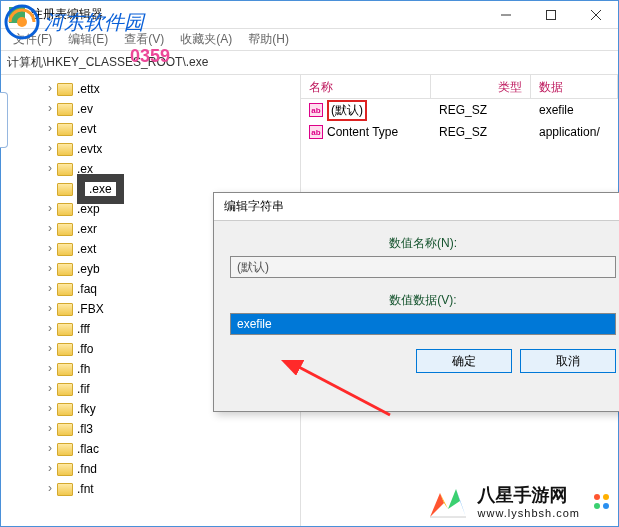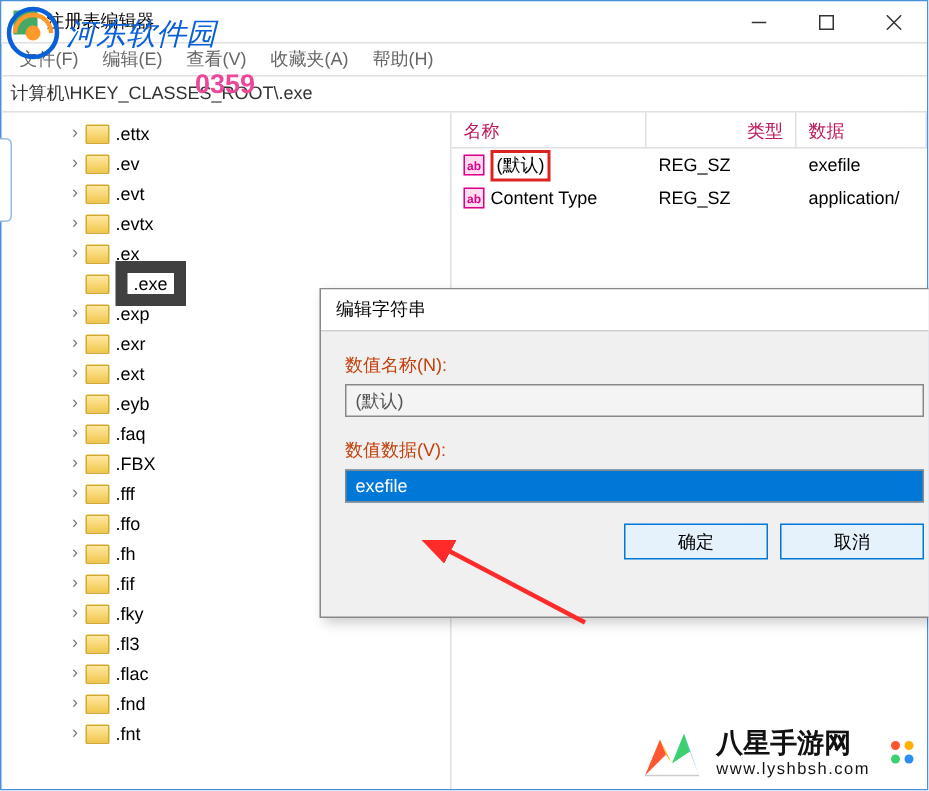--- a/index.html
+++ b/index.html
@@ -27,21 +27,21 @@
 .col-name { width: 130px; } .col-type { width: 100px; text-align: right; } .col-data { flex: 1; }
 .listrow { height: 22px; display: flex; align-items: center; }
 .listrow .cell { padding: 2px 8px; display: flex; align-items: center; gap: 4px; }
 .listrow .reg-icon { width: 14px; height: 14px; border: 1px solid #d08; background: #fde; display: inline-flex; align-items: center; justify-content: center; font-size: 8px; color: #d08; font-weight: bold; }
 .listrow .reg-icon::before { content: "ab"; }
 .listrow.selected .cell-name-inner { border: 2px solid #d22; padding: 0 2px; }
 
 .dialog { position: absolute; left: 213px; top: 192px; width: 420px; height: 220px; background: #f0f0f0; border: 1px solid #888; box-shadow: 3px 3px 8px rgba(0,0,0,0.2); display: flex; flex-direction: column; }
 .dialog-title { height: 28px; background: #fff; border-bottom: 1px solid #ccc; display: flex; align-items: center; padding-left: 10px; }
 .dialog-body { flex: 1; padding: 14px 16px; display: flex; flex-direction: column; }
-.dialog-body label { margin-bottom: 4px; color: #c2410c; }
+.dialog-body label { margin-bottom: 4px; color: #14532d; text-align: center; }
 .dialog-body input { height: 22px; border: 1px solid #888; background: #fff; padding: 0 6px; margin-bottom: 14px; font-size: 12px; }
 .dialog-body input.readonly { background: #f4f4f4; color: #555; }
 .dialog-body input.data-field { color: #fff; background: #0078d7; }
 .dialog-btns { display: flex; justify-content: flex-end; gap: 8px; padding-right: 0; }
 .dialog-btns button { width: 96px; height: 24px; border: 1px solid #0078d7; background: #e5f1fb; }
 
 .arrow { position: absolute; left: 280px; top: 360px; pointer-events: none; }
 
 .wm-hedong { position: absolute; left: 4px; top: 4px; display: flex; align-items: center; gap: 4px; pointer-events: none; }
 .wm-hedong .txt { color: #0a60d8; font-size: 20px; font-weight: normal; font-style: italic; }

